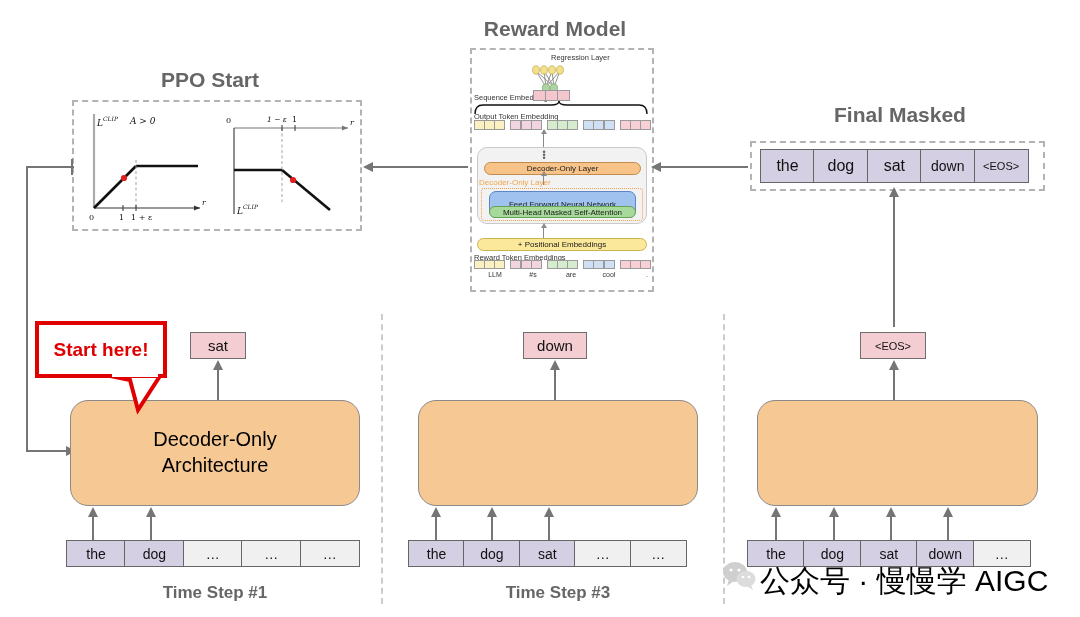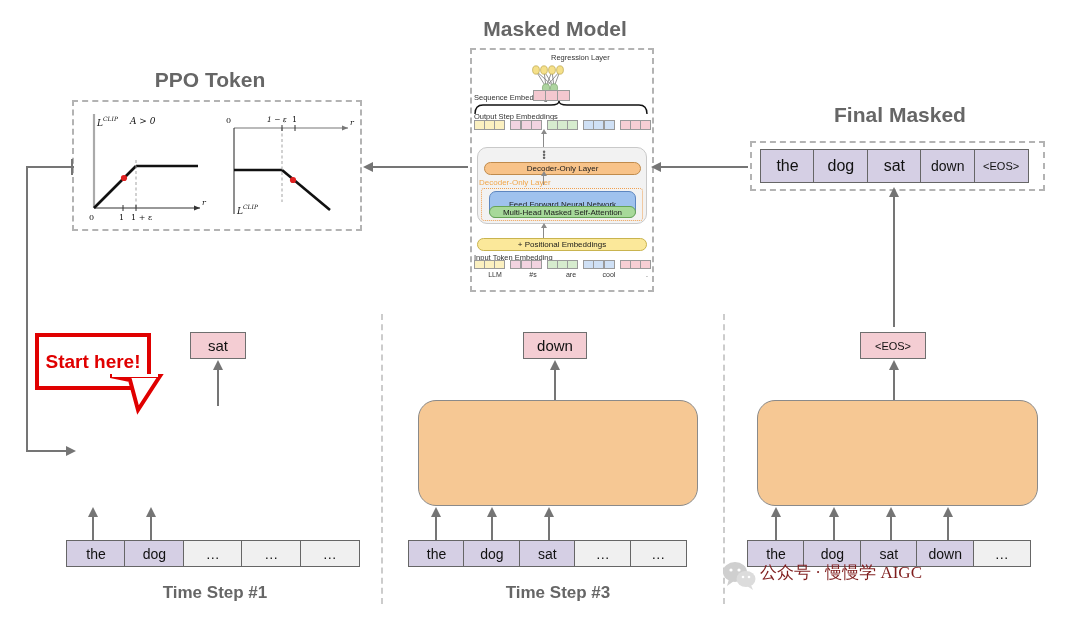--- a/index.html
+++ b/index.html
@@ -177,45 +177,45 @@
     line-height: 3px;
     text-align: center;
   }
 
   
   .ppo-plot { position: absolute; }
 
   
   .watermark {
     position: absolute;
-    color: #7f1d1d;
-    font-size: 17px;
+    color: #000000;
+    font-size: 30px;
     white-space: nowrap;
     z-index: 20;
-    font-family: Liberation Serif, serif;
+    font-family: Liberation Sans, sans-serif;
   }
   .wm-logo {
     position: absolute;
     z-index: 20;
   }
   .steplabel {
     position: absolute;
     font-weight: bold;
     font-size: 17px;
     color: #666666;
     text-align: center;
     white-space: nowrap;
   }
 </style>
 </head>
 <body>
 
 <div id="stage">
 
-  <div class="sect-title" style="left:90px; top:68px; width:240px; font-size:21px;">PPO Token</div>
+  <div class="sect-title" style="left:90px; top:68px; width:240px; font-size:21px;">PPO Start</div>
 
   <div class="dashbox" style="left:72px; top:100px; width:290px; height:131px;"></div>
 
   <svg class="ppo-plot" style="left:80px; top:104px;" width="140" height="124" viewBox="0 0 140 124">
     <line x1="14" y1="10" x2="14" y2="104" stroke="#aaa" stroke-width="2.2"></line>
     <line x1="14" y1="104" x2="120" y2="104" stroke="#333" stroke-width="1.1"></line>
     <polygon points="120,104 114,101.6 114,106.4" fill="#333"></polygon>
     <path d="M14,104 L56,62" stroke="#111" stroke-width="2.6" fill="none"></path>
     <path d="M56,62 L118,62" stroke="#111" stroke-width="2.6" fill="none"></path>
     <line x1="56" y1="56" x2="56" y2="104" stroke="#999" stroke-width="0.9" stroke-dasharray="3,2.5"></line>
@@ -242,21 +242,21 @@
     <line x1="75" y1="21" x2="75" y2="27" stroke="#333" stroke-width="1"></line>
     <circle cx="73" cy="76" r="3.1" fill="#e02020"></circle>
     <text x="6" y="19" font-size="8" font-family="DejaVu Serif, serif" fill="#111">0</text>
     <text x="47" y="18" font-size="7.5" font-style="italic" font-family="DejaVu Serif, serif" fill="#111">1 − ε</text>
     <text x="72" y="18" font-size="8" font-family="DejaVu Serif, serif" fill="#111">1</text>
     <text x="130" y="21" font-size="8" font-style="italic" font-family="DejaVu Serif, serif" fill="#111">r</text>
     <text x="17" y="110" font-size="9" font-style="italic" font-family="DejaVu Serif, serif" fill="#111">L</text>
     <text x="23" y="105" font-size="6" font-style="italic" font-family="DejaVu Serif, serif" fill="#111">CLIP</text>
   </svg>
 
-  <div class="sect-title" style="left:455px; top:17px; width:200px; font-size:21px;">Masked Model</div>
+  <div class="sect-title" style="left:455px; top:17px; width:200px; font-size:21px;">Reward Model</div>
 
   <div class="dashbox" style="left:470px; top:48px; width:184px; height:244px;"></div>
 
   <div class="rm-label" style="left:523px; top:53px;padding-left:28px;">Regression Layer</div>
   <svg class="abs" style="left:520px; top:61px;" width="60" height="34" viewBox="0 0 60 34">
     <line x1="16" y1="10" x2="26" y2="26" stroke="#777" stroke-width="0.8"></line>
     <line x1="24" y1="10" x2="26" y2="26" stroke="#777" stroke-width="0.8"></line>
     <line x1="32" y1="10" x2="26" y2="26" stroke="#777" stroke-width="0.8"></line>
     <line x1="40" y1="10" x2="26" y2="26" stroke="#777" stroke-width="0.8"></line>
     <line x1="16" y1="10" x2="34" y2="26" stroke="#777" stroke-width="0.8"></line>
@@ -275,21 +275,21 @@
   <div class="rm-bar" style="left:533px; top:90px;">
     <div class="rm-cell" style="width:13px;height:11px;background:#f4c7cf;"></div>
     <div class="rm-cell" style="width:13px;height:11px;background:#f4c7cf;"></div>
     <div class="rm-cell" style="width:13px;height:11px;background:#f4c7cf;"></div>
   </div>
 
   <svg class="abs" style="left:473px; top:101px;" width="178" height="14" viewBox="0 0 178 14">
     <path d="M2,13 Q2,4 10,4 L78,4 Q86,4 86,0 Q86,4 94,4 L166,4 Q174,4 174,13" fill="none" stroke="#111" stroke-width="1.4"></path>
   </svg>
 
-  <div class="rm-label" style="left:474px; top:112px;">Output Step Embeddings</div>
+  <div class="rm-label" style="left:474px; top:112px;">Output Token Embedding</div>
   <div class="rm-strip" style="left:474px; top:120px;">
       <div class="rm-grp">
         <div class="rm-cell" style="width: 11px; height: 10px; background: rgb(251, 240, 192);"></div>
         <div class="rm-cell" style="width: 11px; height: 10px; background: rgb(251, 240, 192);"></div>
         <div class="rm-cell" style="width: 11px; height: 10px; background: rgb(251, 240, 192);"></div>
       </div>
       <div class="rm-grp">
         <div class="rm-cell" style="width: 11px; height: 10px; background: rgb(242, 211, 224);"></div>
         <div class="rm-cell" style="width: 11px; height: 10px; background: rgb(242, 211, 224);"></div>
         <div class="rm-cell" style="width: 11px; height: 10px; background: rgb(242, 211, 224);"></div>
@@ -324,21 +324,21 @@
 
   <div class="rm-inner-dot" style="left:481px; top:188px; width:162px; height:33px;"></div>
 
   <div class="rm-box" style="left:489px; top:191px; width:147px; height:27px; background:#9fc2ee; border:1px solid #5d86c0;">Feed Forward Neural Network</div>
   <div class="rm-box" style="left:489px; top:206px; width:147px; height:12px; background:#a7d99a; border:1px solid #66a356;">Multi-Head Masked Self-Attention</div>
 
   <div class="rm-arrow" style="left:543px; top:228px; height:12px;"></div>
 
   <div class="rm-box" style="left:477px; top:238px; width:170px; height:13px; background:#fbe89a; border:1px solid #c9b44f;">+ Positional Embeddings</div>
 
-  <div class="rm-label" style="left:474px; top:253px;">Input Token Embedding</div>
+  <div class="rm-label" style="left:474px; top:253px;">Reward Token Embeddings</div>
   <div class="rm-strip" style="left:474px; top:260px;">
       <div class="rm-grp">
         <div class="rm-cell" style="width: 11px; height: 9px; background: rgb(251, 240, 192);"></div>
         <div class="rm-cell" style="width: 11px; height: 9px; background: rgb(251, 240, 192);"></div>
         <div class="rm-cell" style="width: 11px; height: 9px; background: rgb(251, 240, 192);"></div>
       </div>
       <div class="rm-grp">
         <div class="rm-cell" style="width: 11px; height: 9px; background: rgb(242, 211, 224);"></div>
         <div class="rm-cell" style="width: 11px; height: 9px; background: rgb(242, 211, 224);"></div>
         <div class="rm-cell" style="width: 11px; height: 9px; background: rgb(242, 211, 224);"></div>
@@ -391,34 +391,38 @@
   <svg class="abs" style="left:68px; top:158px;" width="8" height="18" viewBox="0 0 8 18">
     <line x1="4" y1="1" x2="4" y2="17" stroke="#757575" stroke-width="2"></line>
   </svg>
 
   <div class="vdivider" style="left:381px; top:314px; height:290px;"></div>
   <div class="vdivider" style="left:723px; top:314px; height:290px;"></div>
 
   <div class="outpill" style="left:190px; top:332px; width:56px; height:27px;">sat</div>
   <div class="varrow" style="left:217px; top:369px; height:37px;"></div>
 
+  <div class="decoder" style="left:70px; top:400px; width:290px; height:106px;">
+    <span style="white-space:pre-line;">Decoder-Only
+Architecture</span>
+  </div>
 
   <div class="varrow" style="left:92px; top:516px; height:26px;"></div>
   <div class="varrow" style="left:150px; top:516px; height:26px;"></div>
 
   <div class="tokrow" style="left:66px; top:540px;">
       <div class="tok filled" style="width: 60px; height: 27px; font-size: 14px;">the</div>
       <div class="tok filled" style="width: 60px; height: 27px; font-size: 14px;">dog</div>
       <div class="tok" style="width: 60px; height: 27px; font-size: 14px;">…</div>
       <div class="tok" style="width: 60px; height: 27px; font-size: 14px;">…</div>
       <div class="tok" style="width: 60px; height: 27px; font-size: 14px;">…</div>
     </div>
   <div class="steplabel" style="left:95px; top:583px; width:240px;">Time Step #1</div>
 
-  <div class="callout" style="left:35px; top:333px; width:116px; height:57px;">Start here!</div>
+  <div class="callout" style="left:35px; top:321px; width:132px; height:57px;">Start here!</div>
   <svg class="abs" style="left:110px; top:374px; z-index:9;" width="60" height="42" viewBox="0 0 60 42">
     <polygon points="0,2 50,2 28,36 20,6" fill="#ffffff" stroke="#e00000" stroke-width="4"></polygon>
     <rect x="2" y="0" width="46" height="3" fill="#ffffff"></rect>
   </svg>
 
   <div class="outpill" style="left:523px; top:332px; width:64px; height:27px;">down</div>
   <div class="varrow" style="left:554px; top:369px; height:37px;"></div>
 
   <div class="decoder" style="left:418px; top:400px; width:280px; height:106px;">
     <span style="white-space:pre-line;"></span>

